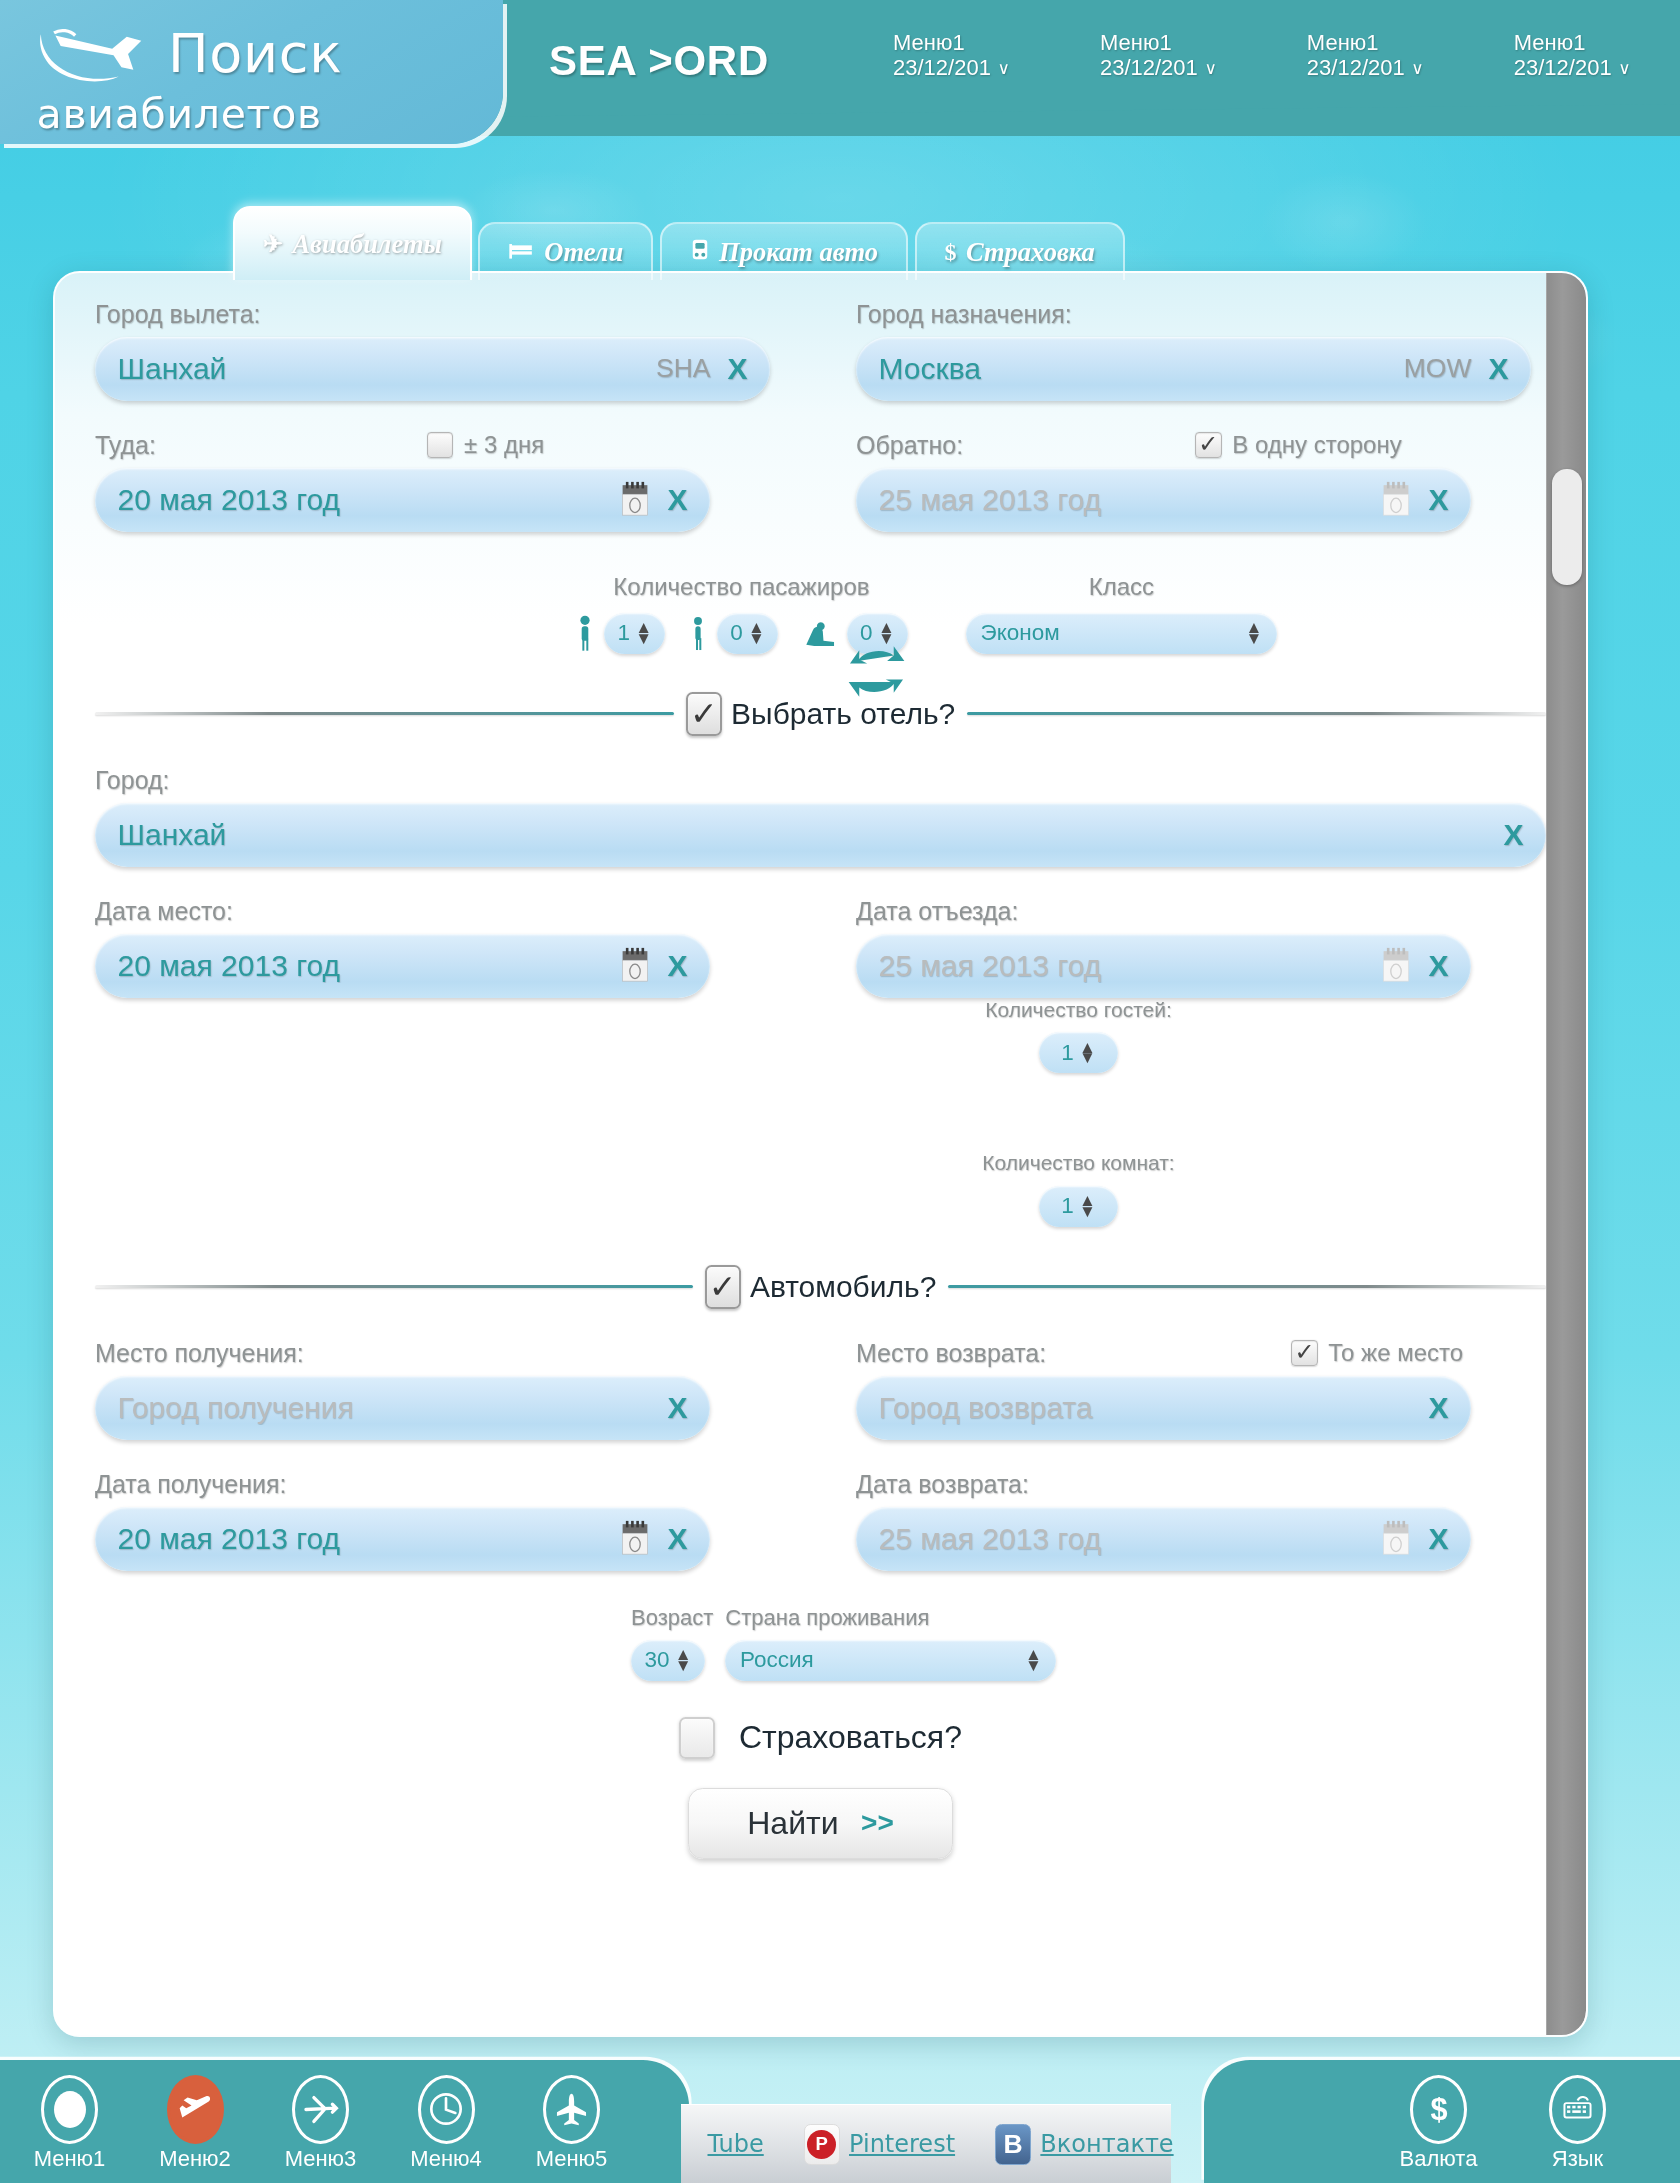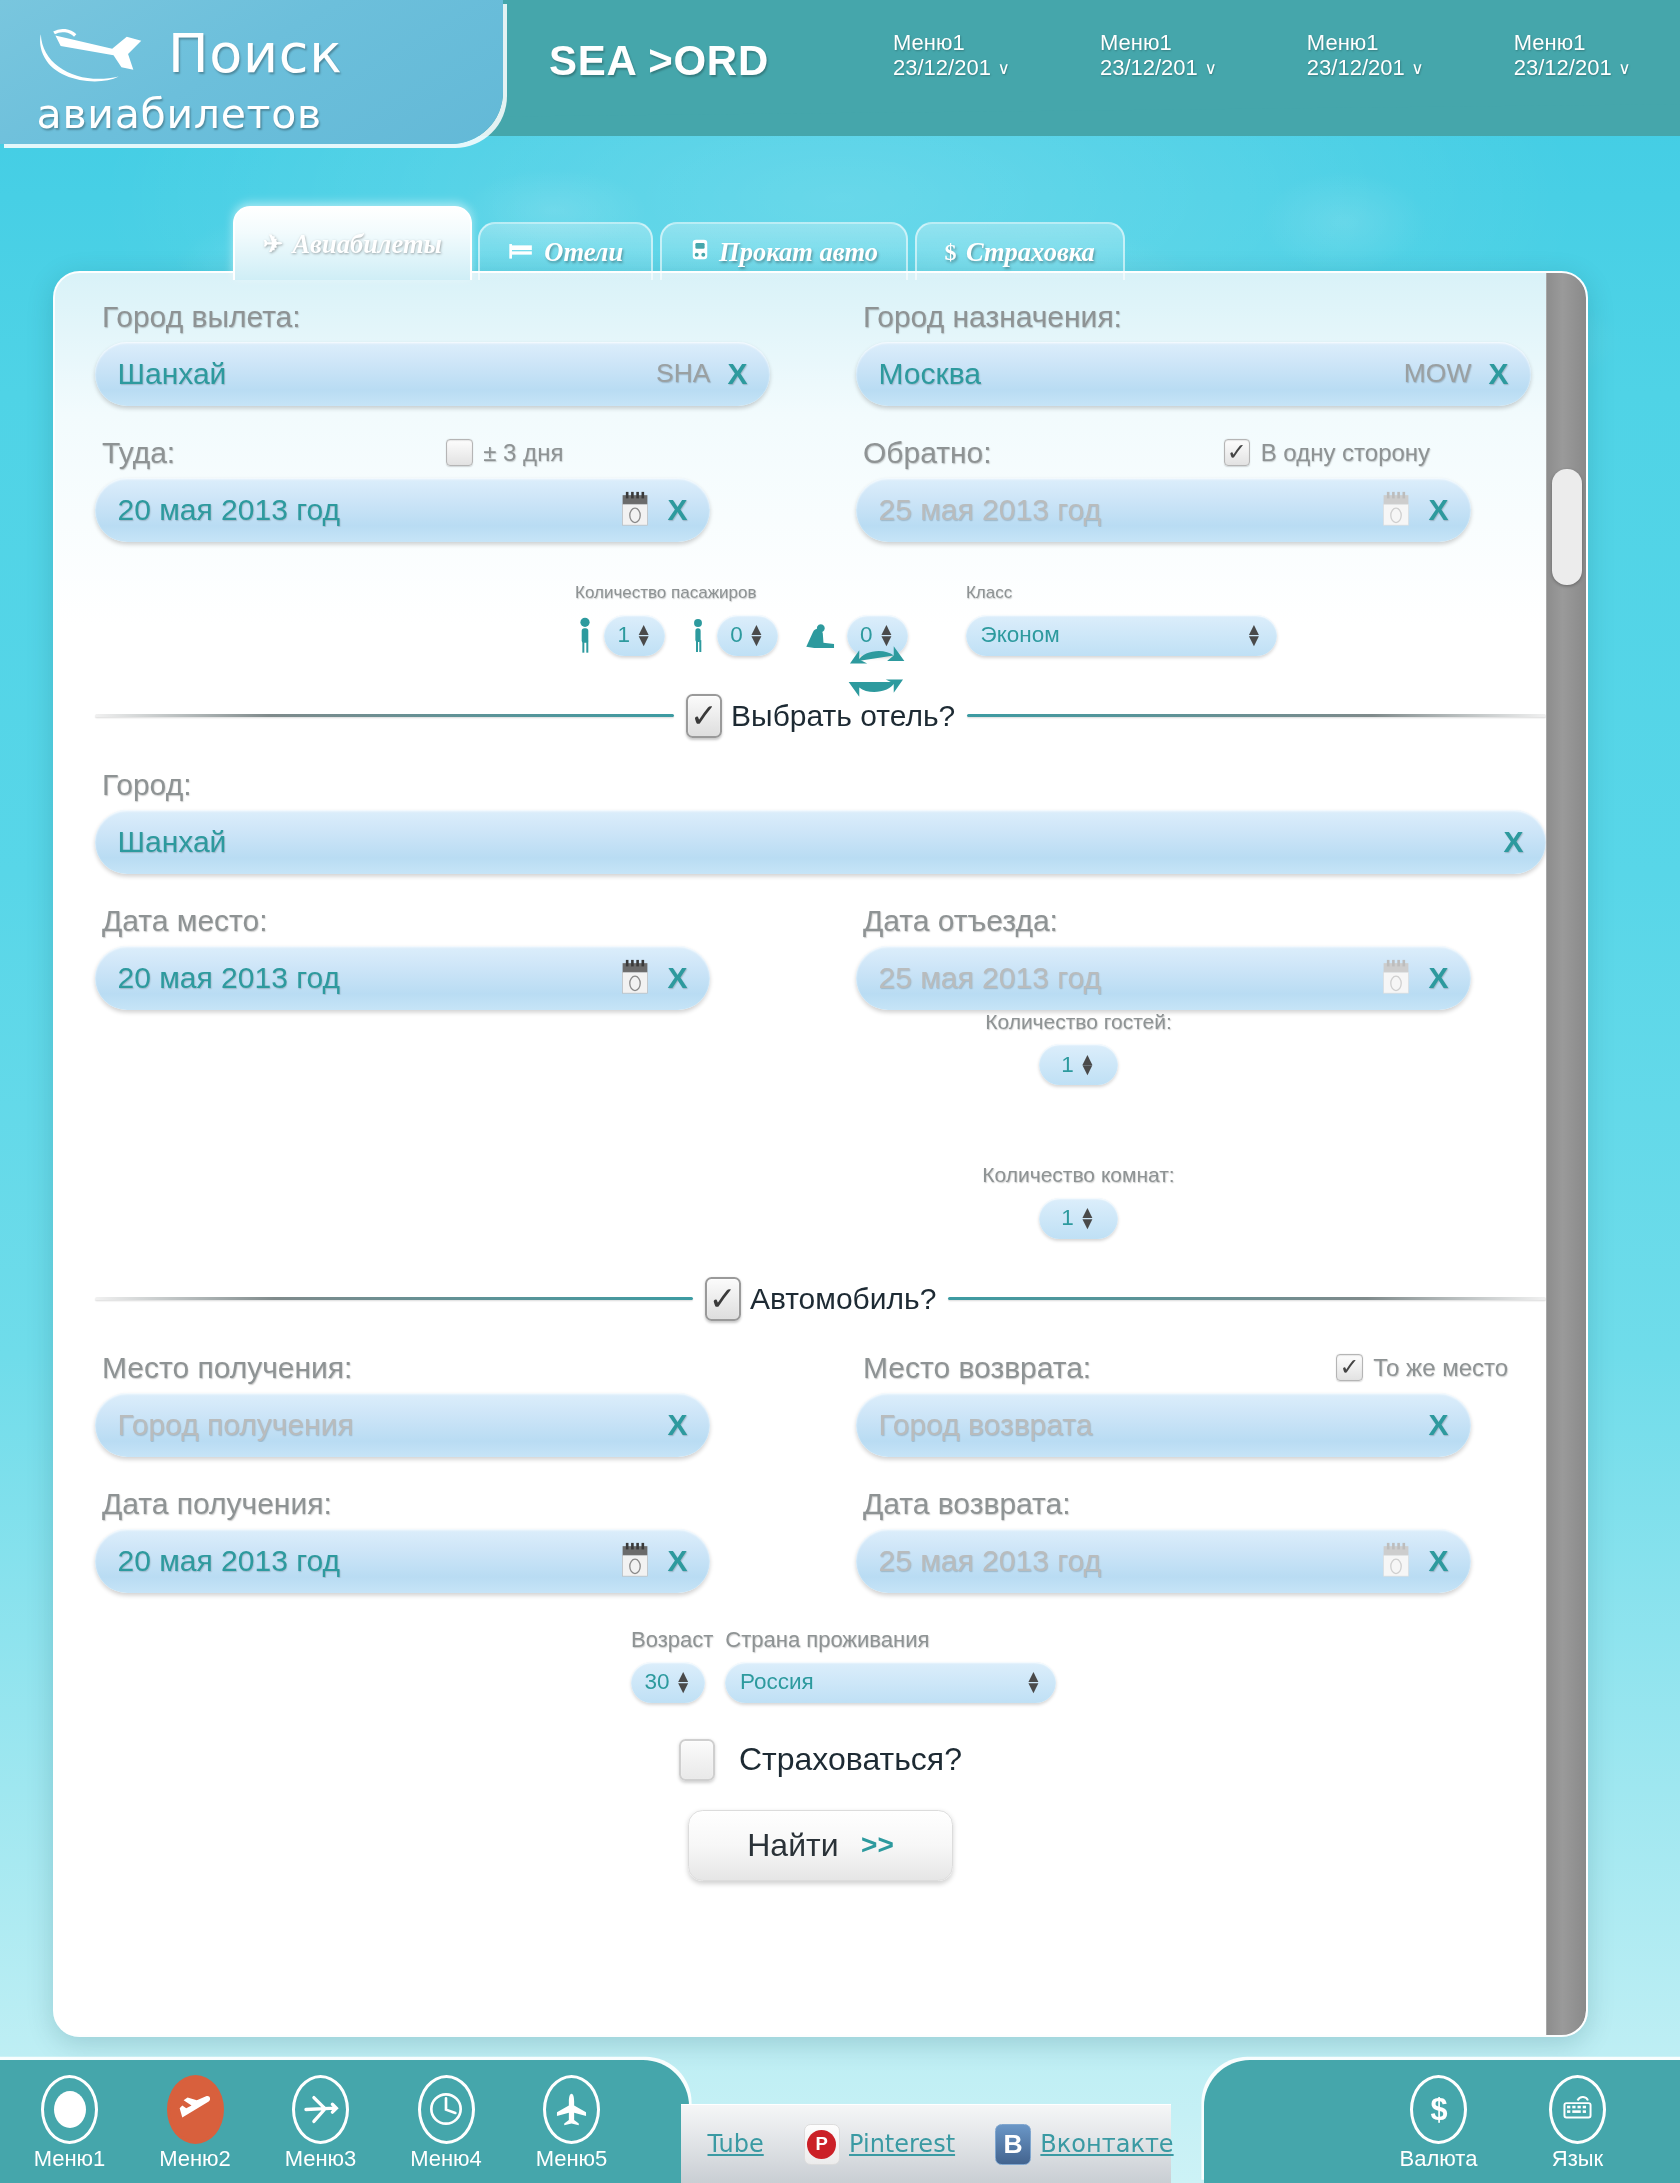--- a/index.html
+++ b/index.html
@@ -118,23 +118,23 @@
     cursor:pointer;
   }
   .scrollthumb{
     position:absolute; left:4.6px; top:198px; width:30px; height:116px;
     background:#ececec; border-radius:14.6px; box-shadow:0 1.3px 3.3px rgba(0,0,0,.3);
     cursor:grab;
   }
 
   
   .lbl{
-    font-size:30px; color:#8e9394; font-weight:400;
+    font-size:25px; color:#8e9394; font-weight:400;
     text-shadow:0.7px 1.3px 1.3px rgba(0,0,0,0.22);
-    margin-bottom:8px; display:block;margin-left:7px;
+    margin-bottom:8px; display:block;
   }
   .row{ display:flex; gap:0; }
   .col{ width:675px; }
   .col.right{ margin-left:86px; }
 
   .field{
     position:relative; height:64px; border-radius:32px;
     background:linear-gradient(180deg,#dceefb 0%, #cfe6f8 30%, #b9dcf3 75%, #c6e4f7 100%);
     box-shadow: 0 2.6px 4.6px rgba(0,0,0,0.18), inset 0 1.3px 2px rgba(255,255,255,0.8);
     display:flex; align-items:center; padding:0 22.5px;
@@ -166,21 +166,21 @@
   .cb.on:after{
     content:"✓"; position:absolute; left:50%; top:50%; transform:translate(-50%,-54%);
     font-size:24px; color:#444; line-height:1;
   }
   .cbline{ display:flex; align-items:center; gap:10.6px; }
   .cbtext{ font-size:24px; color:#8e9394; text-shadow:0.7px 1.3px 1.3px rgba(0,0,0,0.22); white-space:nowrap; }
 
   
   .pass-wrap{ margin-top:41px; display:flex; align-items:flex-end; gap:0; padding-left:480px; }
   .pass-group{ }
-  .pass-head{ font-size:17px; color:#8e9394; text-shadow:0.7px 1.3px 1.3px rgba(0,0,0,.22); margin-bottom:12px; }
+  .pass-head{ font-size:24px; color:#8e9394; text-shadow:0.7px 1.3px 1.3px rgba(0,0,0,.22); margin-bottom:12px;text-align:center; }
   .pass-row{ display:flex; align-items:center; gap:22.5px; }
   .pax{ display:flex; align-items:center; gap:9.3px; }
   .paxicon{ width:20px; height:37px; }
   .stepper{
     height:41px; min-width:61px; padding:0 8px; border-radius:20.5px;
     background:linear-gradient(180deg,#dceefb,#bfe0f5);
     box-shadow:0 2px 3.3px rgba(0,0,0,.16), inset 0 1.3px 1.3px rgba(255,255,255,.8);
     display:flex; align-items:center; justify-content:center; gap:5.3px; cursor:pointer;
   }
   .stepper .num{ font-size:22.5px; color:#2d9a9e; }

